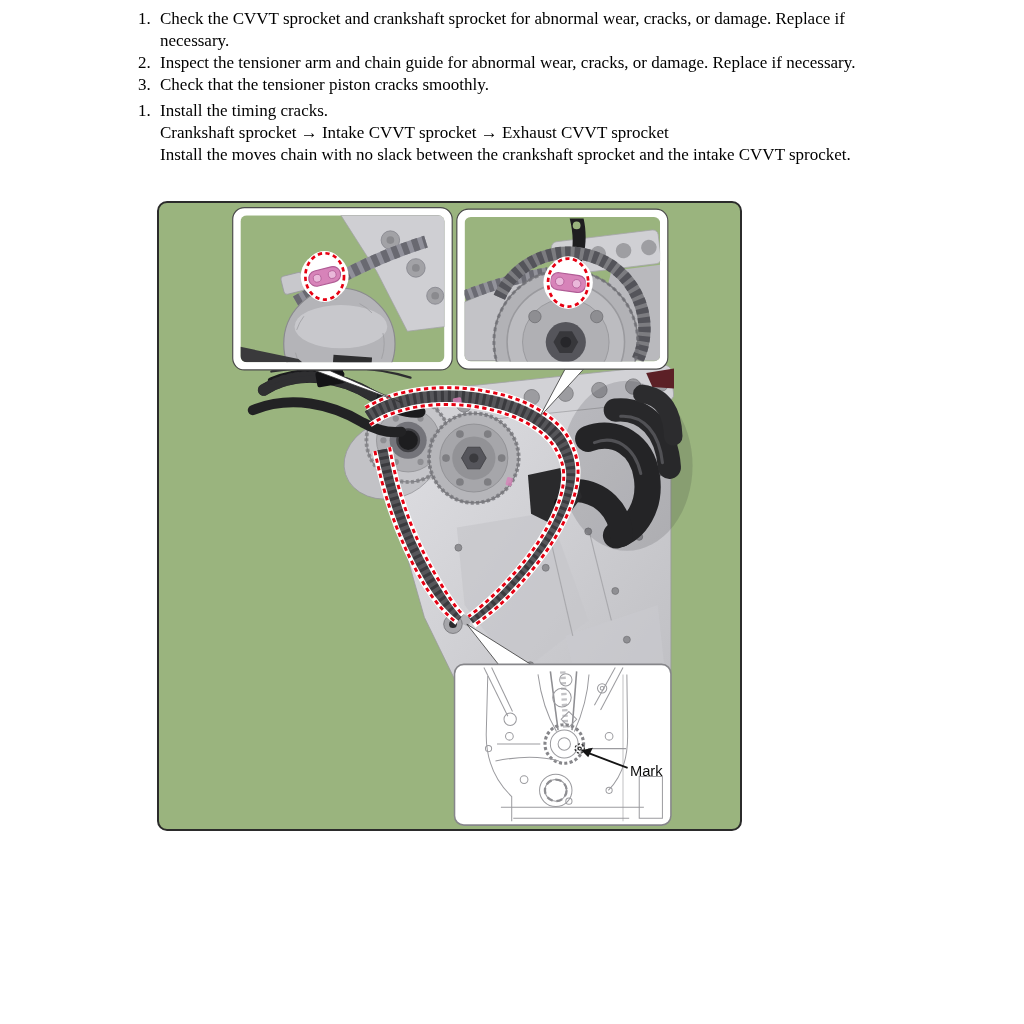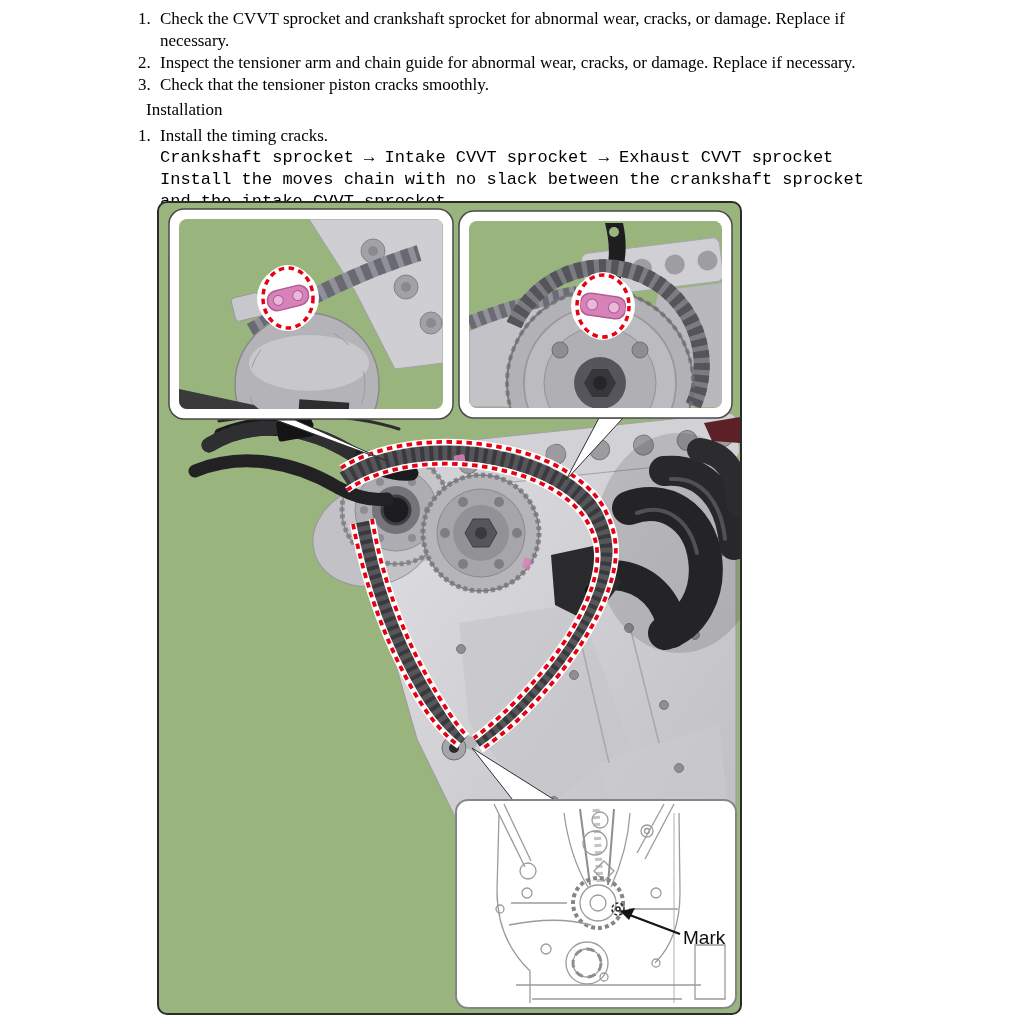--- a/index.html
+++ b/index.html
@@ -5,22 +5,22 @@
   html,body{margin:0;padding:0;background:#ffffff;}
   body{position:relative;width:1024px;height:1024px;overflow:hidden;
        font-family:"Liberation Serif",serif;color:#000;}
   .content{position:absolute;left:138px;top:8px;width:762px;
            font-size:17px;line-height:22px;}
   .step{display:flex;}
   .num{flex:0 0 22px;width:22px;}
   .txt{flex:1;}
   .heading{margin:3px 0 2px 8px;}
   .install-step{margin-top:4px;}
-  .install-detail{margin-left:22px;font-family:Liberation Mono, monospace;}
-  .figure{position:absolute;left:157px;top:201px;width:585px;height:814px;
+  .install-detail{margin-left:22px;}
+  .figure{position:absolute;left:157px;top:201px;width:585px;height:630px;
           box-sizing:border-box;background:var(--background-green,#9ab47e);
           border:2px solid var(--frame-border,#2b2b2b);border-radius:10px;overflow:hidden;}
   .figure svg{display:block;width:100%;height:100%;}
   text.mark{font-family:"Liberation Sans",sans-serif;font-size:19px;fill:#0c0c0c;}
 </style>
 </head>
 <body>
 
 <div class="content">
   <div class="step">
@@ -28,21 +28,20 @@
     <span class="txt">Check the CVVT sprocket and crankshaft sprocket for abnormal wear, cracks, or damage. Replace if necessary.</span>
   </div>
   <div class="step">
     <span class="num">2.</span>
     <span class="txt">Inspect the tensioner arm and chain guide for abnormal wear, cracks, or damage. Replace if necessary.</span>
   </div>
   <div class="step">
     <span class="num">3.</span>
     <span class="txt">Check that the tensioner piston cracks smoothly.</span>
   </div>
-  <div class="heading">Installation</div>
   <div class="step install-step">
     <span class="num">1.</span>
     <span class="txt">Install the timing cracks.</span>
   </div>
   <div class="install-detail">Crankshaft sprocket → Intake CVVT sprocket → Exhaust CVVT sprocket</div>
   <div class="install-detail">Install the moves chain with no slack between the crankshaft sprocket and the intake CVVT sprocket.</div>
 </div>
 
 <div class="figure">
 <svg viewBox="0 0 581 810" xmlns="http://www.w3.org/2000/svg">

